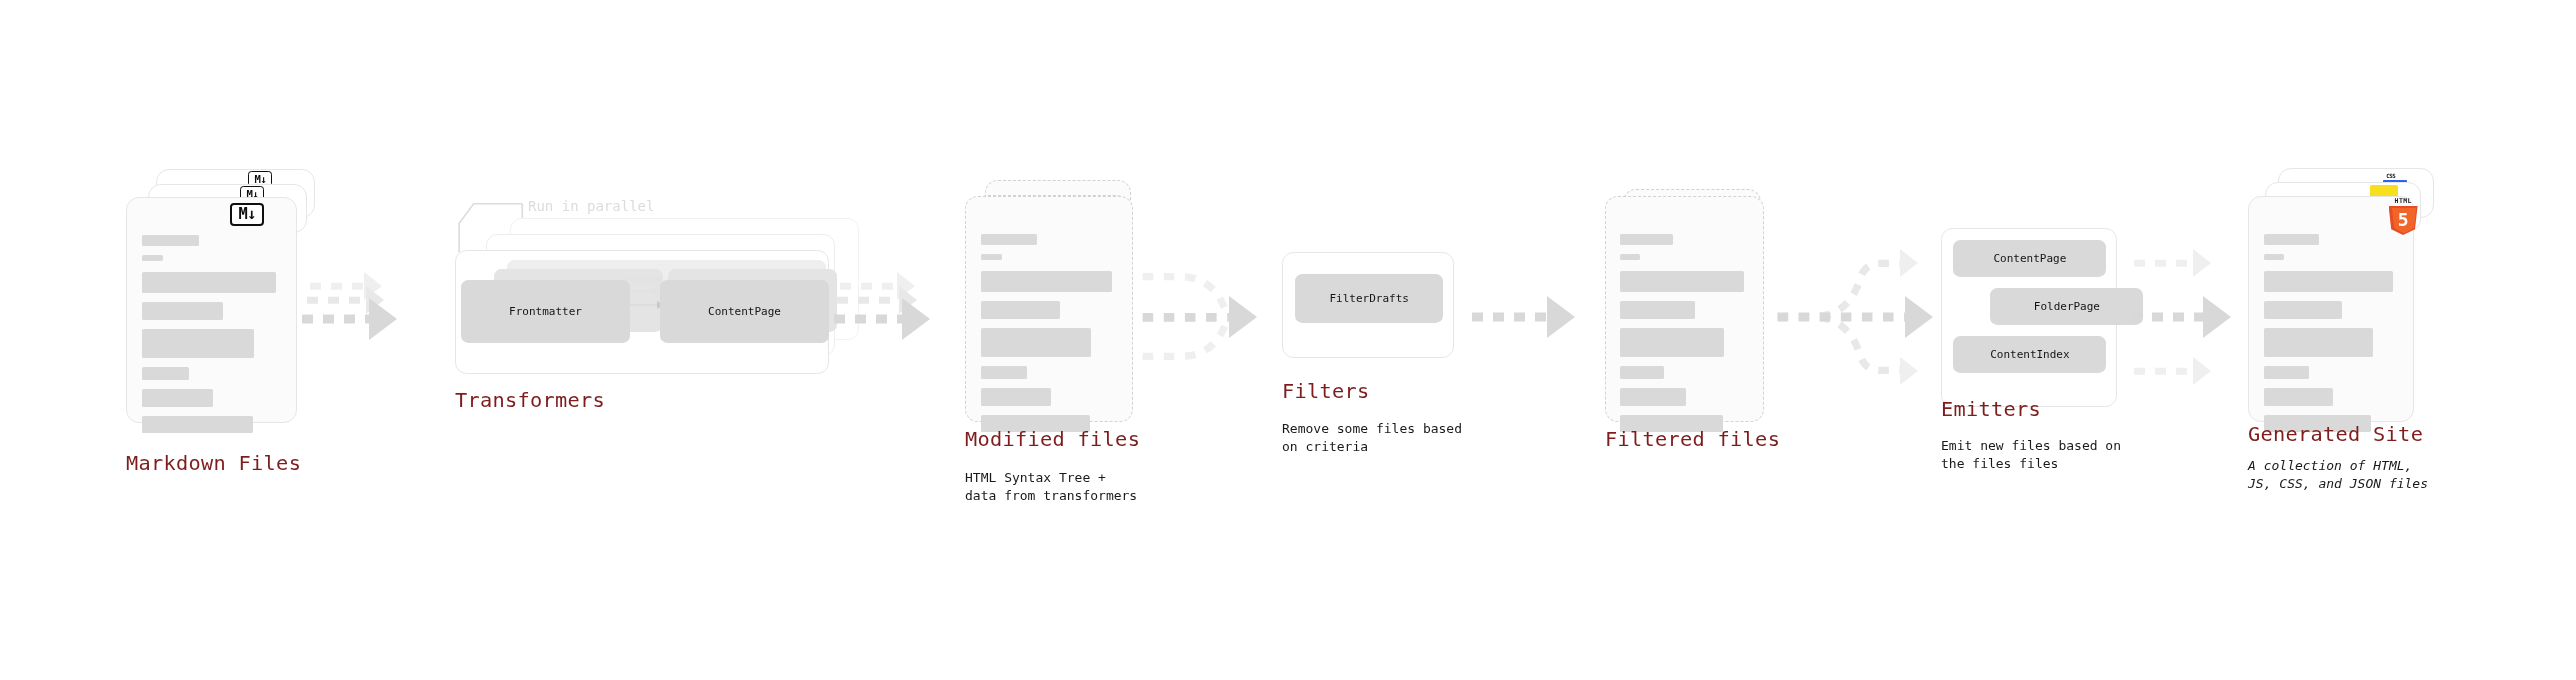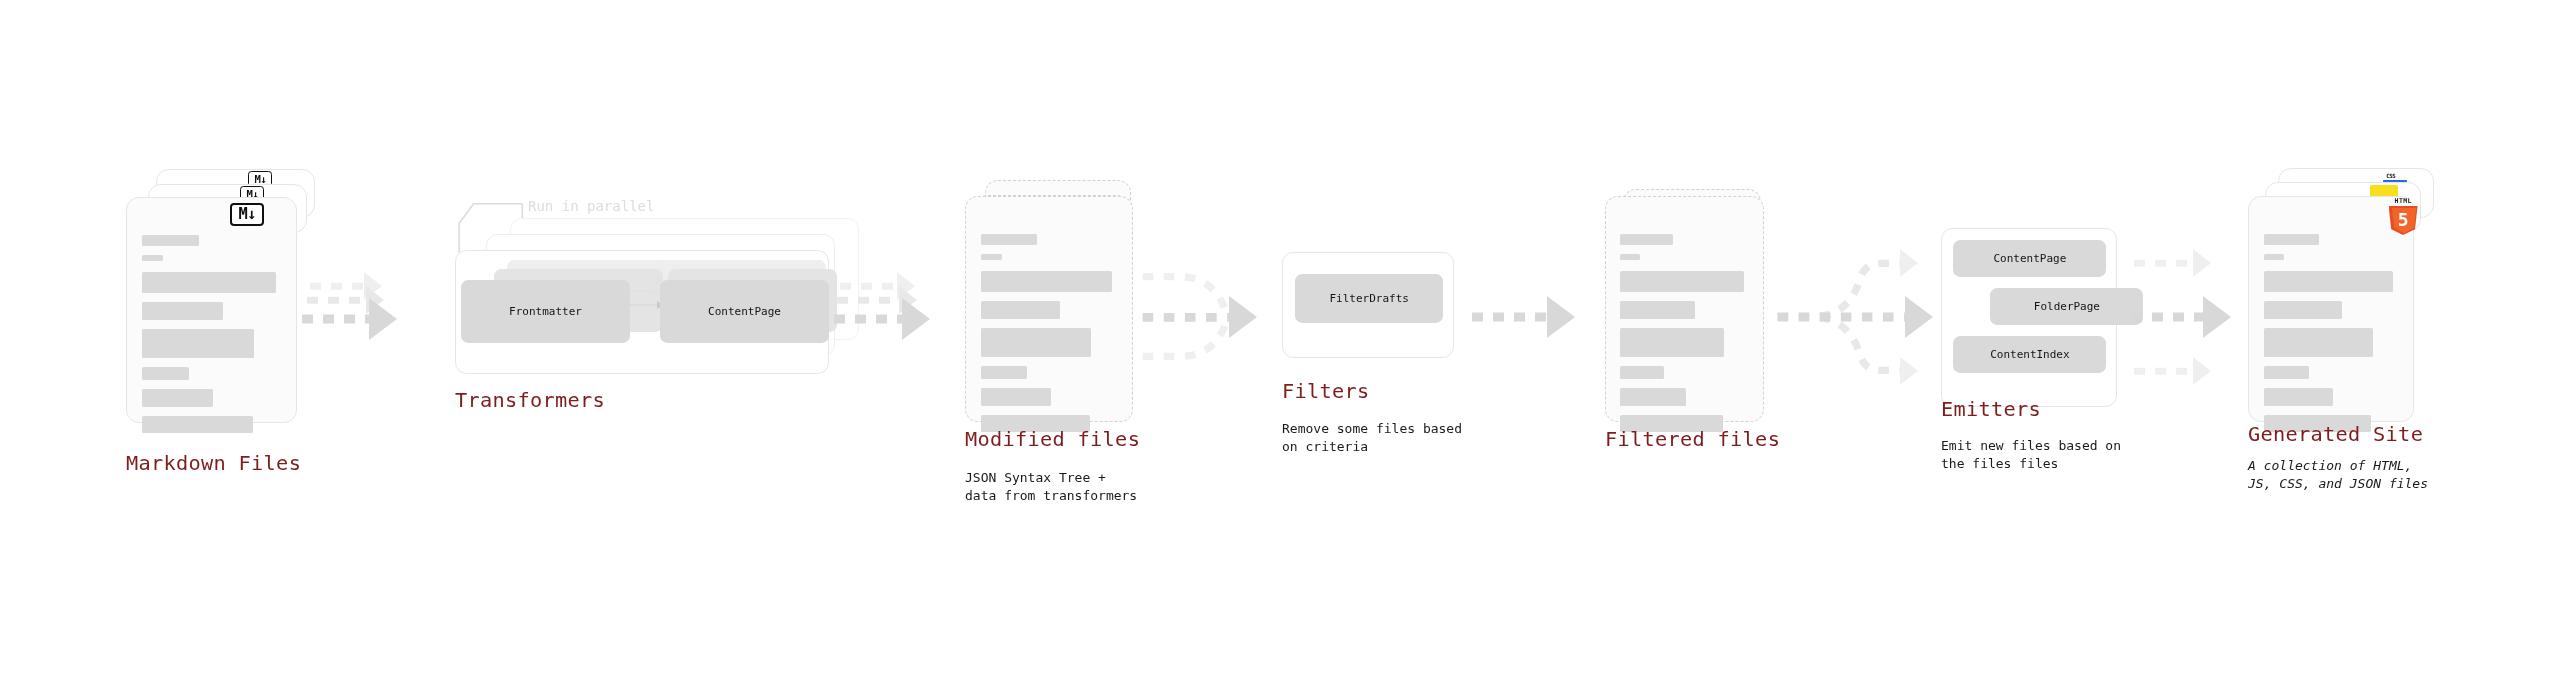--- a/index.html
+++ b/index.html
@@ -218,21 +218,21 @@
         <div class="bar" style="width:57%; height:18.7px;"></div>
         <div class="bar" style="width:79%; height:29px;"></div>
         <div class="bar" style="width:33%; height:13px;"></div>
         <div class="bar" style="width:50%; height:18px;"></div>
         <div class="bar" style="width:78%; height:16.3px;"></div>
       </div>
     </div>
   </div>
 
   <div class="title" style="left:965px; top:427px;">Modified files</div>
-  <div class="caption" style="left:965px; top:469px;">JSON Syntax Tree +
+  <div class="caption" style="left:965px; top:469px;">HTML Syntax Tree +
 data from transformers</div>
 
   <div class="curve" style="left:1141px; top:262px;">
     <svg width="122" height="114" viewBox="0 0 150 140">
       <path d="M2 18 H48 Q92 18 106 66" stroke="#efefef" stroke-width="9" fill="none" stroke-dasharray="13 13"></path>
       <path d="M2 116 H48 Q92 116 106 70" stroke="#efefef" stroke-width="9" fill="none" stroke-dasharray="13 13"></path>
       <path d="M2 68 H112" stroke="#d8d8d8" stroke-width="11" fill="none" stroke-dasharray="13 13"></path>
     </svg>
   </div>
   <div class="flow" style="left:1229px; top:317px; width:32.5px;">

